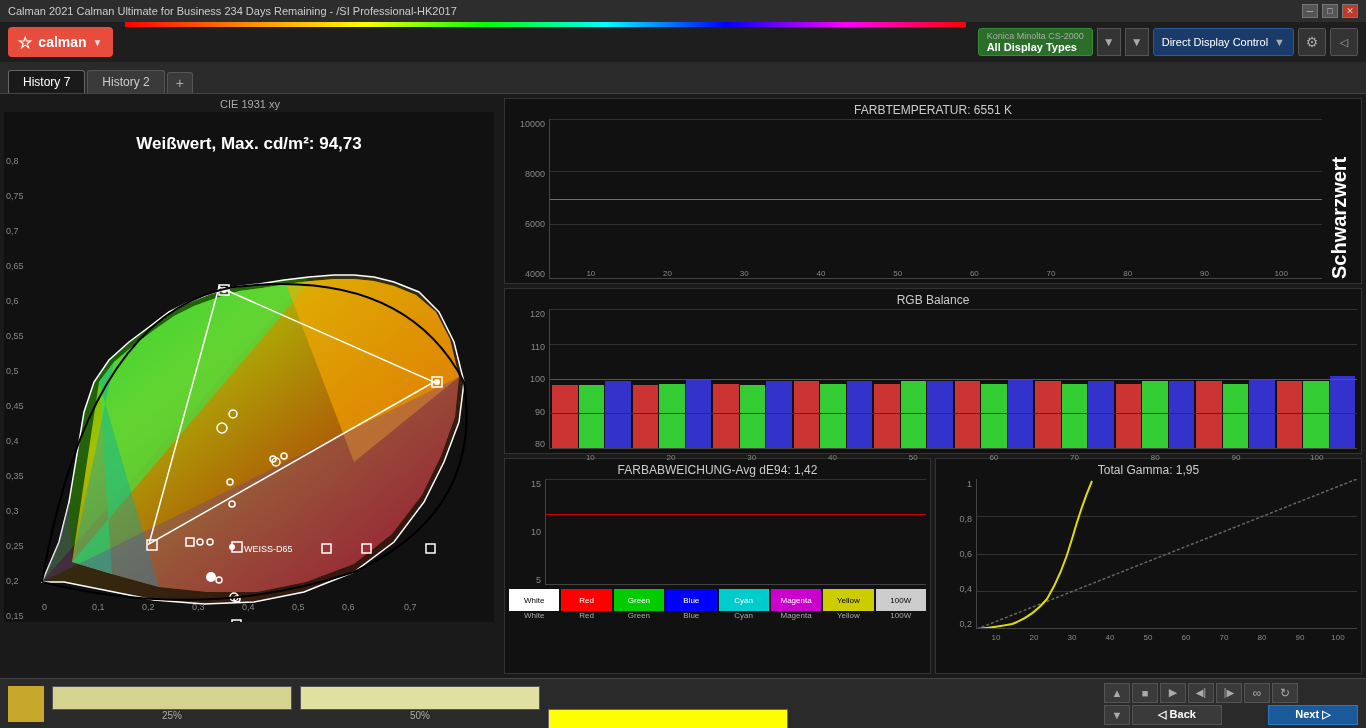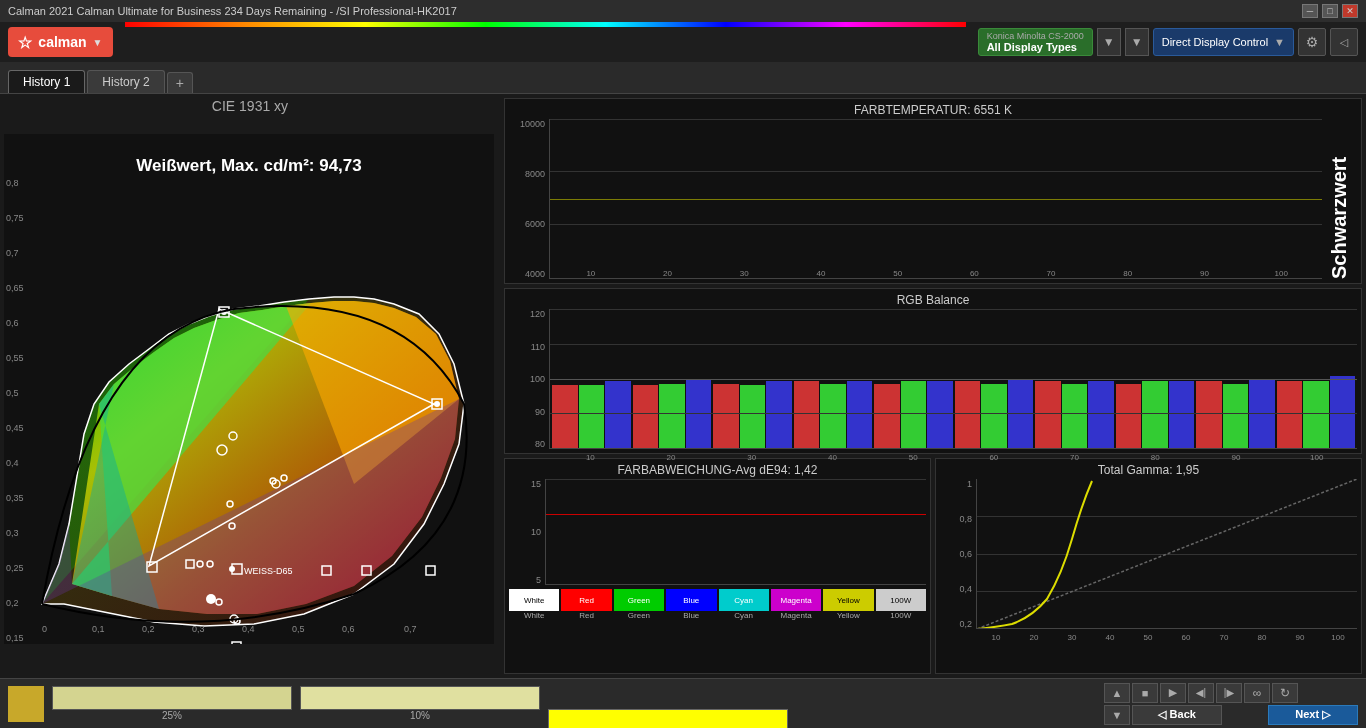--- a/index.html
+++ b/index.html
@@ -152,23 +152,23 @@
 
     
     .left-panel {
       width: 500px;
       min-width: 500px;
       padding: 4px;
       position: relative;
     }
     .chart-title {
       text-align: center;
-      font-size: 14px;
+      font-size: 11px;
       color: #aaa;
-      margin-bottom: 20px;
+      margin-bottom: 2px;
     }
     .cie-chart {
       position: relative;
       width: 490px;
       height: 510px;
       background: #111;
       overflow: hidden;
     }
     .cie-subtitle {
       position: absolute;
@@ -247,21 +247,21 @@
       <span>Direct Display Control</span>
       <span style="color:#aaa;">▼</span>
     </div>
 
     <div class="settings-btn">⚙</div>
     <div class="settings-btn" style="font-size:11px;">◁</div>
   </div>
 </div>
 
 <div class="tabs-bar">
-  <div class="tab active">History 1</div>
+  <div class="tab active">History 7</div>
   <div class="tab">History 2</div>
   <div class="tab-add">+</div>
 </div>
 
 <div class="main-content">
 
   <div class="left-panel">
     <div class="chart-title">CIE 1931 xy</div>
     <div class="cie-chart">
       <div class="cie-subtitle">Weißwert, Max. cd/m²: 94,73</div>
@@ -609,21 +609,21 @@
 <div class="bottom-bar">
 
   <div style="width:36px; height:36px; background:#c8a82a;"></div>
 
   <div style="display:flex; flex-direction:column; align-items:center; flex:0.8;">
     <div style="width:100%; height:24px; background:#d4d490; border:1px solid #555;"></div>
     <span style="font-size:10px; color:#aaa;">25%</span>
   </div>
   <div style="display:flex; flex-direction:column; align-items:center; flex:0.8;">
     <div style="width:100%; height:24px; background:#e0e0a0; border:1px solid #555;"></div>
-    <span style="font-size:10px; color:#aaa;">10%</span>
+    <span style="font-size:10px; color:#aaa;">50%</span>
   </div>
   <div style="display:flex; flex-direction:column; align-items:center; flex:0.8;margin-top:46px;">
     <div style="width:100%; height:24px; background:#ffff00; border:1px solid #666;"></div>
     <span style="font-size:10px; color:#aaa;">100%</span>
   </div>
 
   <div style="flex:1;"></div>
 
   <div style="display:flex; flex-direction:column; gap:2px;">
     <div style="display:flex; gap:2px;">

